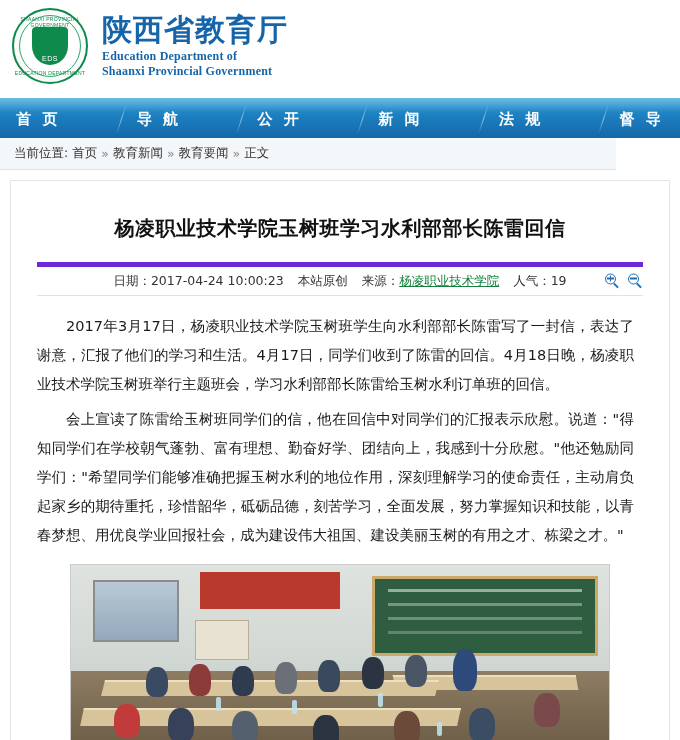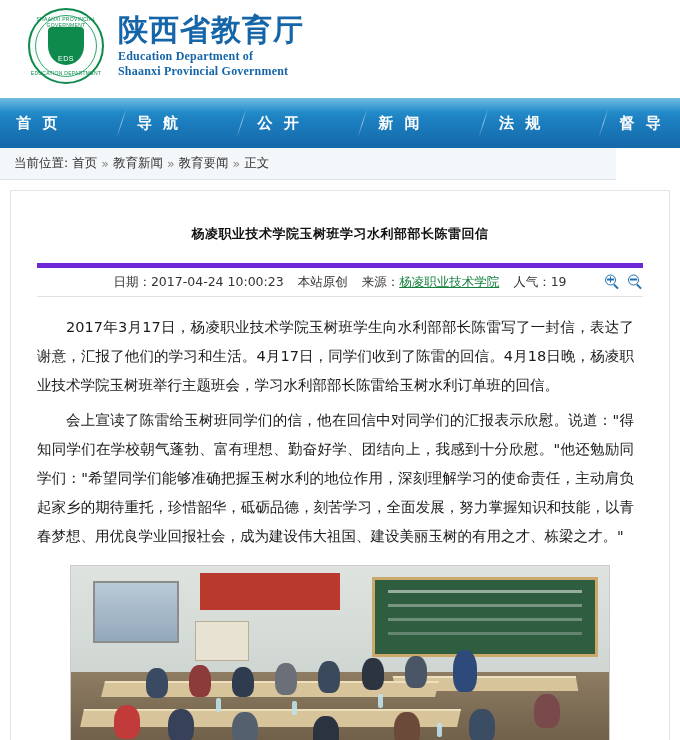--- a/index.html
+++ b/index.html
@@ -16,21 +16,21 @@
   
   .header {
     position: relative;
     width: 680px;
     height: 98px;
     background: #ffffff;
     overflow: hidden;
   }
   .logo-wrap {
     position: absolute;
-    left: 28px;
+    left: 12px;
     top: 8px;
     display: flex;
     align-items: center;
   }
   .seal {
     width: 76px;
     height: 76px;
     border-radius: 50%;
     background: radial-gradient(circle at 50% 50%, #ffffff 0%, #ffffff 55%, #e8f4ef 100%);
     border: 2px solid #0f8a4d;
@@ -91,24 +91,24 @@
     color: #1565a8;
     line-height: 1.25;
     letter-spacing: 0.2px;
   }
   .title-en1 { margin-top: 2px; }
 
   
   .nav {
     position: relative;
     width: 680px;
-    height: 50px;
+    height: 40px;
     background: linear-gradient(#2f9fd6 0%, #1c7fc0 45%, #1568a8 100%);
     display: flex;
-    align-items: center;
+    align-items: flex-end;
     overflow: hidden;
     gap: 44px;
   }
   .nav::after {
     content: "";
     position: absolute;
     left: 0; right: 0; top: 0;
     height: 14px;
     background: linear-gradient(rgba(255,255,255,0.30), rgba(255,255,255,0));
     pointer-events: none;
@@ -162,21 +162,21 @@
   .article {
     border: 1px solid #dfe6ec;
     background: #ffffff;
     padding: 22px 26px 0 26px;
     height: 588px;
     overflow: hidden;
   }
   .art-title {
     text-align: center;
     font-family: "DejaVu Sans", "Liberation Sans", sans-serif;
-    font-size: 13px;
+    font-size: 20px;
     font-weight: bold;
     color: #111111;
     letter-spacing: 0.5px;
     padding: 12px 0 20px 0;
   }
   .meta-row {
     position: relative;
     border-top: 5px solid #6d28d9;
     border-bottom: 1px solid #e3e3e3;
     height: 34px;

